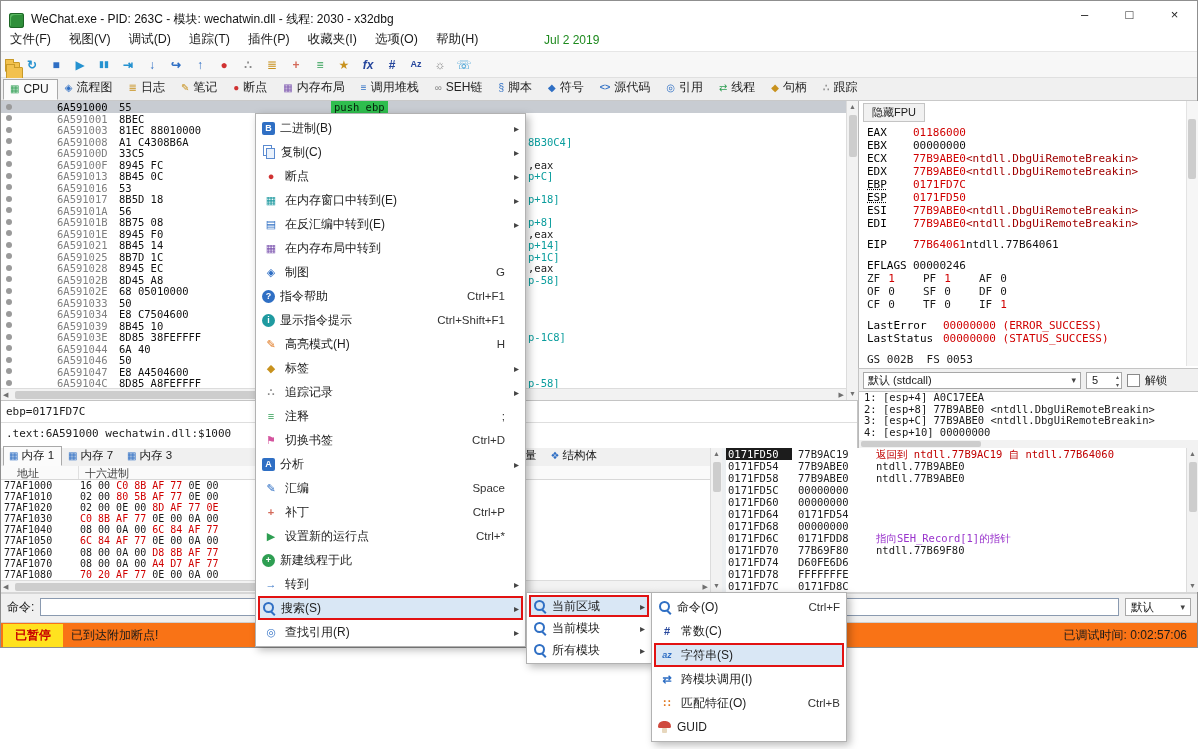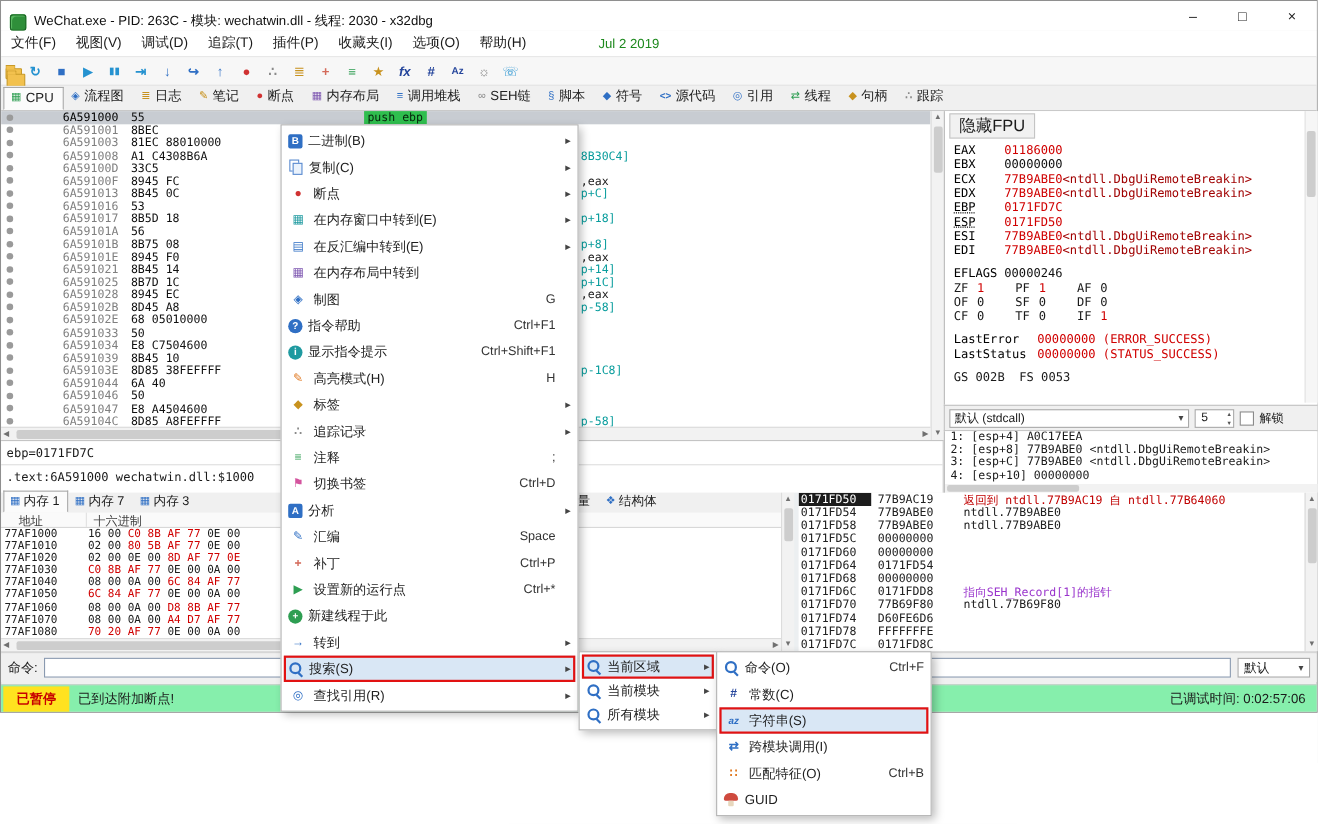--- a/index.html
+++ b/index.html
@@ -55,21 +55,21 @@
   .dh{left:1px;top:388px;width:845px;height:12px;border-top:1px solid #dcdcdc;box-sizing:border-box}
 
   .infopane{position:absolute;left:1px;top:400px;width:857px;height:48px;background:#fff;
             border-top:1px solid #c4c4c4;border-right:1px solid #c4c4c4;box-sizing:border-box}
   .infoline1{padding:4px 5px;font-size:11px}
   .infoline2{border-top:1px solid #dedede;padding:4px 5px;font-size:11px}
 
   
   .regs{position:absolute;left:858px;top:101px;width:340px;height:267px;background:#fff;
         border-left:1px solid #b8b8b8;box-sizing:border-box;overflow:hidden}
-  .fpu-btn{display:inline-block;margin:2px 0 0 4px;padding:1px 8px;background:#f1f1f1;border:1px solid #c4c4c4;font-size:15px}
+  .fpu-btn{display:inline-block;margin:2px 0 0 4px;padding:1px 8px;background:#f1f1f1;border:1px solid #c4c4c4;font-size:11px}
   .regs-body{padding:4px 0 0 8px;font-family:"DejaVu Sans Mono",monospace;font-size:11px;line-height:13px}
   .rrow{display:flex;white-space:pre}
   .rrow.gap{margin-top:8px}
   .rname{width:46px;flex:none;color:#000}
   .rname.und{text-decoration:underline dotted}
   .rname.wide{width:76px}
   .rval{color:#101010}
   .rval.red{color:#d00000}
   .rext{color:#101010}
   .rext.maroon{color:#a00000}
@@ -118,21 +118,21 @@
   .scmt.violet{color:#9933cc}
   .stackvs{left:1186px;top:448px;width:12px;height:144px;border-left:1px solid #dcdcdc;box-sizing:border-box}
   .dockline{position:absolute;left:1px;top:592px;width:1196px;height:2px;background:#d6d6d6}
 
   
   .cmdbar{position:absolute;left:1px;top:594px;width:1196px;height:26px;background:#f0f0f0;display:flex;align-items:center;padding:0 6px;box-sizing:border-box;gap:6px}
   .cmdlabel{font-size:12px}
   .cmdinput{flex:1;height:18px;border:1px solid #8a9ab0;background:#fff;font-size:12px;padding:0 4px;box-sizing:border-box}
   .profsel{width:66px;height:18px;background:#fff;border:1px solid #a8a8a8;font-size:11.5px;display:flex;align-items:center;padding:0 5px;box-sizing:border-box}
   .profsel::after{content:"▾";margin-left:auto;font-size:9px;color:#444}
-  .statusbar{position:absolute;left:1px;top:622px;width:1196px;height:25px;background:#86efac;border-top:1px solid #cfcfcf;
+  .statusbar{position:absolute;left:1px;top:622px;width:1196px;height:25px;background:#f97316;border-top:1px solid #cfcfcf;
              display:flex;align-items:center;box-sizing:border-box;font-size:12px}
   .badge{background:#ffe21f;color:#c80000;font-weight:bold;padding:3px 12px;margin:0 8px 0 2px}
   .stime{margin-left:auto;margin-right:10px}
 
   
   .menu{position:absolute;background:#ffffff;border:1px solid #b2b2b2;box-shadow:3px 3px 8px rgba(0,0,0,.28);padding:2px;box-sizing:border-box;z-index:30;font-size:12px}
   .cmenu{left:255px;top:113px;width:271px}
   .submenu-region{left:526px;top:592px;width:126px;z-index:31}
   .submenu-search{left:651px;top:592px;width:196px;z-index:31}
   .mitem{display:flex;align-items:center;height:24px;padding:0 4px;gap:5px;color:#1d1d1d}
@@ -623,20 +623,25 @@
             <span class="rval red">77B9ABE0</span>
             <span class="rext maroon">&lt;ntdll.DbgUiRemoteBreakin&gt;</span>
           </div>
 
           <div class="rrow">
             <span class="rname">EDI</span>
             <span class="rval red">77B9ABE0</span>
             <span class="rext maroon">&lt;ntdll.DbgUiRemoteBreakin&gt;</span>
           </div>
 
+          <div class="rrow gap">
+            <span class="rname">EIP</span>
+            <span class="rval red">77B64061</span>
+            <span class="rext">ntdll.77B64061</span>
+          </div>
         </div>
       <div class="rrow gap">
         <span class="rname">EFLAGS</span>
         <span class="rval">00000246</span>
       </div>
       <div class="flags-grid">
 
           <span class="fcell">
             <span class="fn">ZF</span>
             <span class="fv red">1</span>

